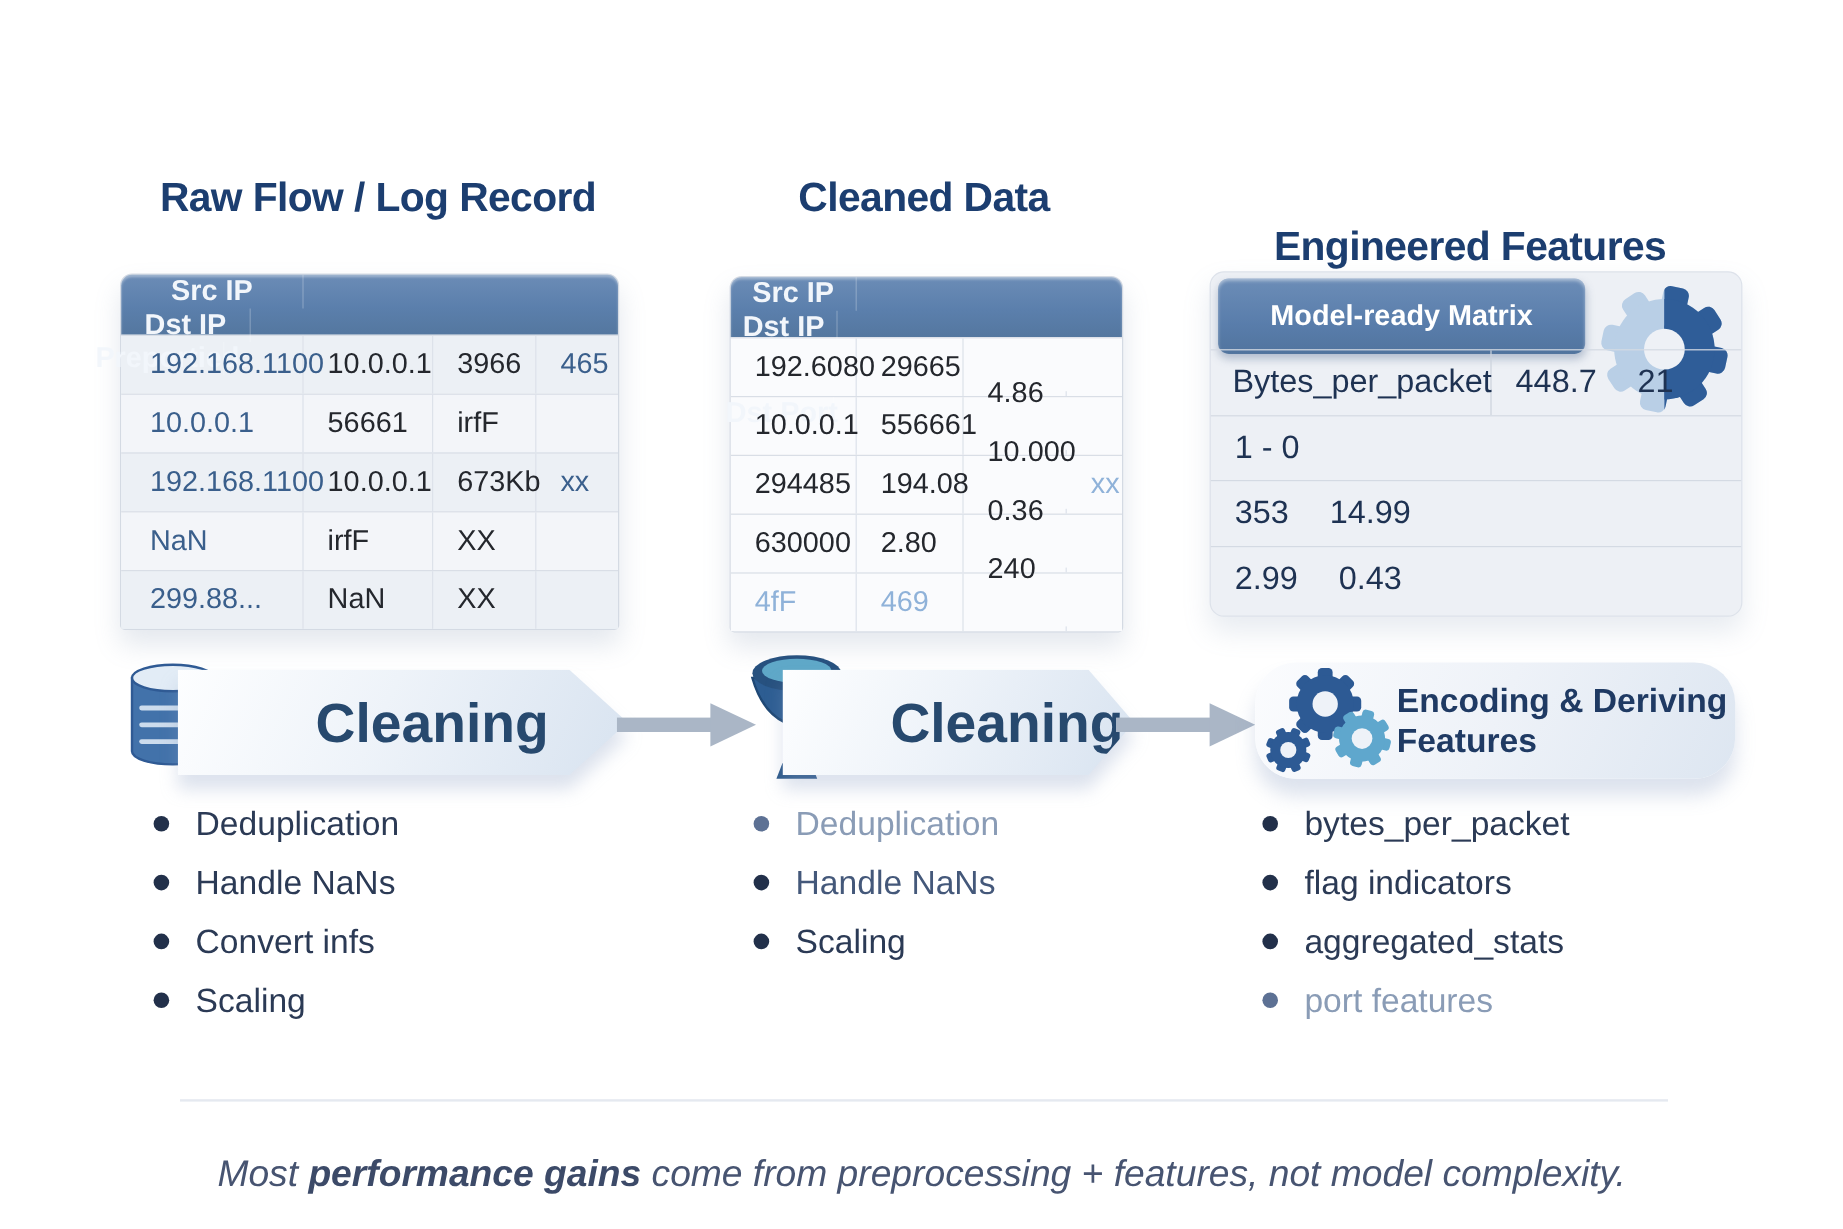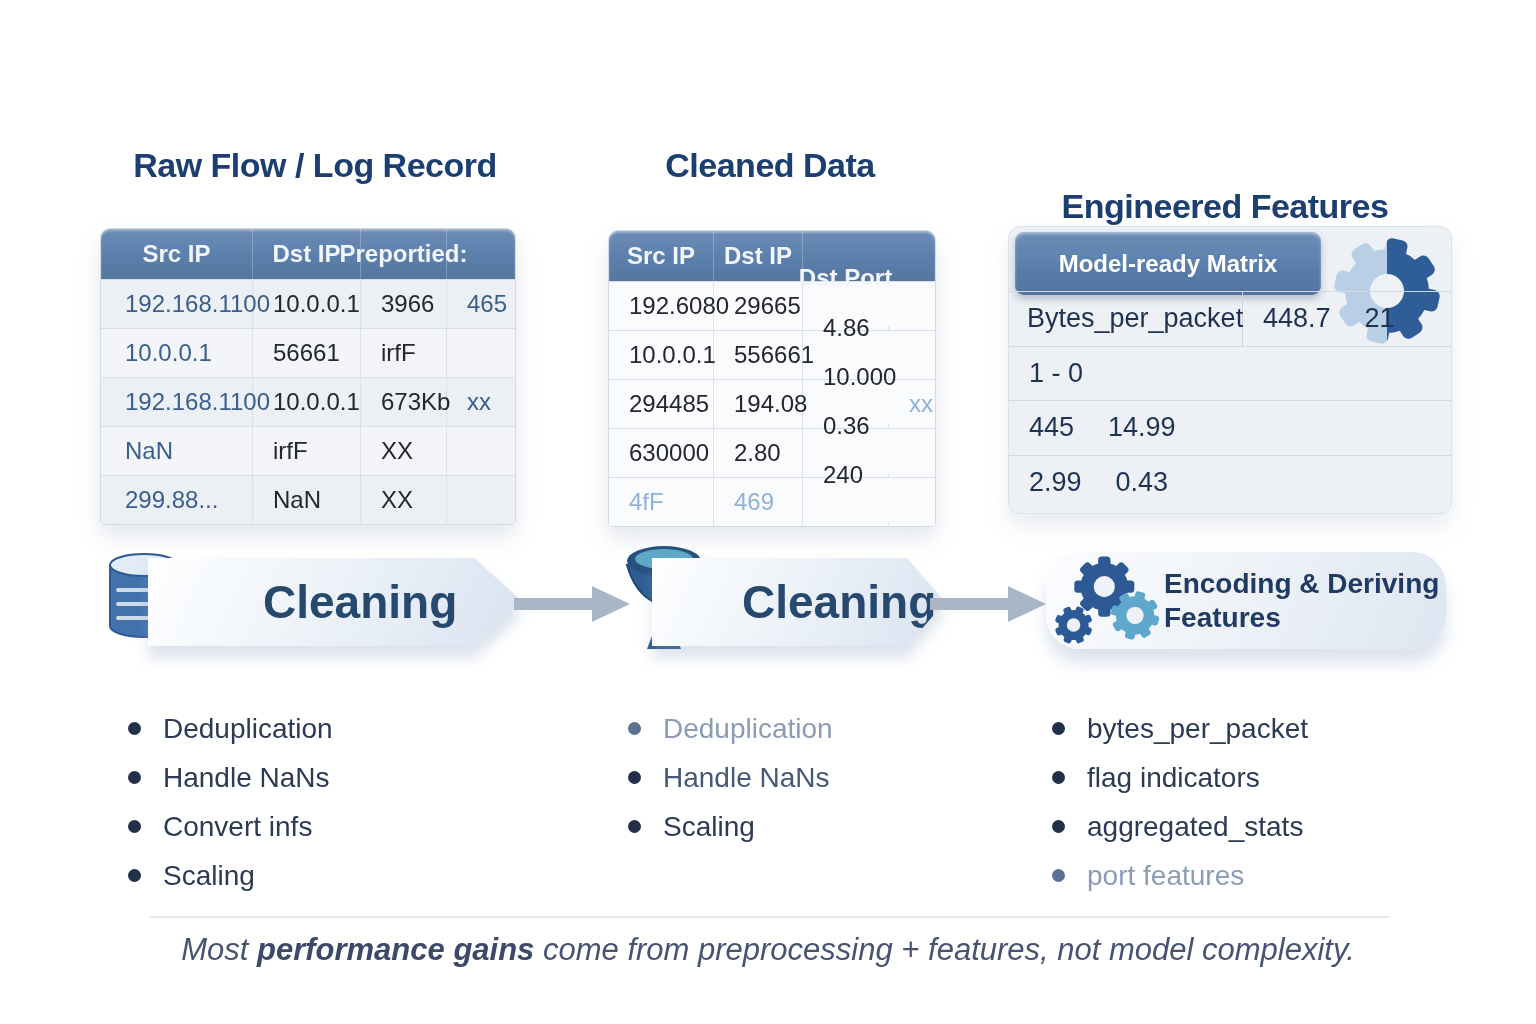--- a/index.html
+++ b/index.html
@@ -22,20 +22,21 @@
     position:absolute; border-radius:10px 10px 4px 4px;
     box-shadow:0 12px 22px rgba(120,140,170,.20);
     border:1px solid #d4dae3; background:#f2f4f8;
   }
   .t1 { left:100px; top:228px; width:416px; }
   .t2 { left:608px; top:230px; width:328px; }
   .thead {
     display:flex; height:50px; border-radius:9px 9px 0 0; overflow:visible;
     background:linear-gradient(180deg,#6b8cb6 0%,#5b7fac 55%,#54779f 100%);
     box-shadow:inset 0 2px 2px rgba(255,255,255,.35);
+    flex-direction:column;
   }
   .th {
     display:flex; align-items:center; justify-content:center;
     color:#f2f6fb; font-size:24px; font-weight:700; white-space:nowrap;
     border-right:1px solid rgba(255,255,255,.25);
   }
   .th.last { border-right:none; }
   .trow { display:flex; height:49px; border-top:1px solid #d9dee6; }
   .td {
     display:flex; align-items:center; padding-left:20px;
@@ -97,40 +98,40 @@
   .pill-text { margin-left:118px; font-size:28px; font-weight:600; color:#1f3a63; line-height:34px; }
   .step-arrow { position:absolute; top:584px; width:116px; height:40px; }
   #arrow-1 { left:514px; }
   #arrow-2 { left:930px; }
   .icon-abs { position:absolute; }
   #db-icon    { left:96px;  top:544px; width:122px; height:104px; }
   #funnel-icon{ left:622px; top:541px; width:84px;  height:112px; }
   #gears-icon { left:1052px;top:554px; width:120px; height:96px; }
 
   
-  .bullets { position:absolute; list-style:none; top:704px; }
+  .bullets { position:absolute; list-style:none; top:662px; }
   #bullets-1 { left:128px; }
   #bullets-2 { left:628px; }
   #bullets-3 { left:1052px; }
   .bullets li {
     display:flex; align-items:center; height:49px;
     font-size:28px; color:#2b3a55;
   }
   .bullets li::before {
     content:""; width:13px; height:13px; border-radius:50%;
     background:#22304a; margin-right:22px; flex:0 0 13px;
   }
   .bullets li.faded { color:#8a9cb6; }
   .bullets li.faded::before { background:#5d7194; }
   .bullets li.semifaded { color:#44587a; }
 
   
   .divider { position:absolute; left:150px; top:916px; width:1240px; height:2px; background:#e5e9f0; }
   .footer-note {
-    position:absolute; left:0; right:0; top:932px; text-align:center;
+    position:absolute; left:0; right:0; top:960px; text-align:center;
     font-size:31px; font-style:italic; color:#475471;
   }
   .footer-note .b { font-weight:700; color:#3c4a68; }
 </style>
 </head>
 <body>
 
 <div class="page">
 
   <svg width="0" height="0" style="position:absolute">
@@ -250,21 +251,21 @@
         </div>
       </div>
       <div class="mrow">
         <div class="mvals">
           <span>1 - 0</span>
           <span></span>
         </div>
       </div>
       <div class="mrow">
         <div class="mvals">
-          <span>445</span>
+          <span>353</span>
           <span>14.99</span>
         </div>
       </div>
       <div class="mrow">
         <div class="mvals">
           <span>2.99</span>
           <span>0.43</span>
         </div>
       </div>
     </div>

